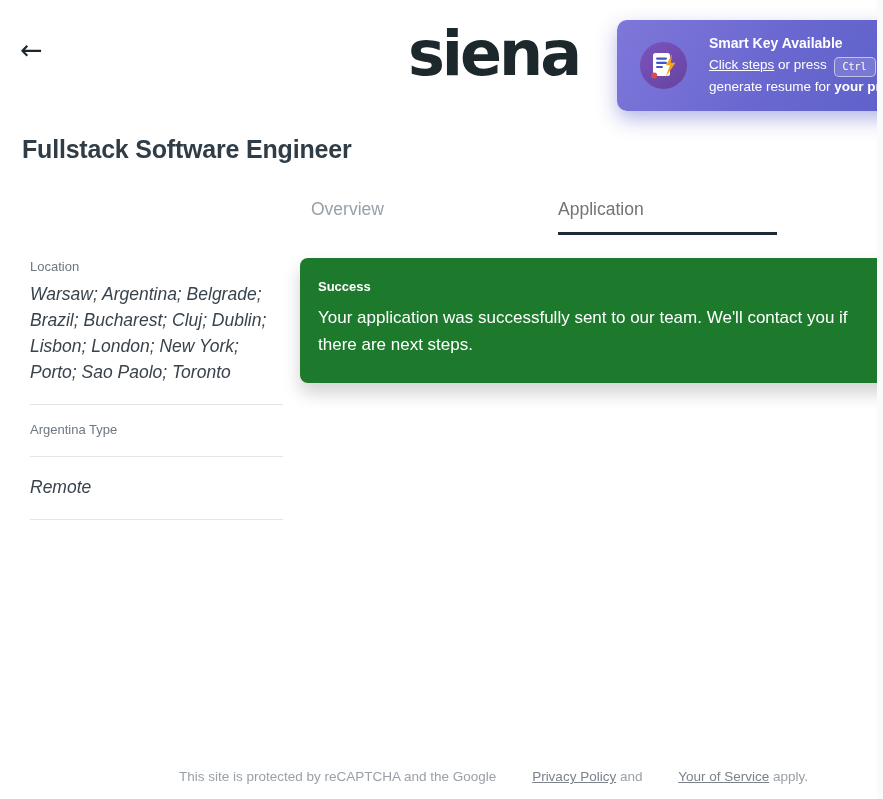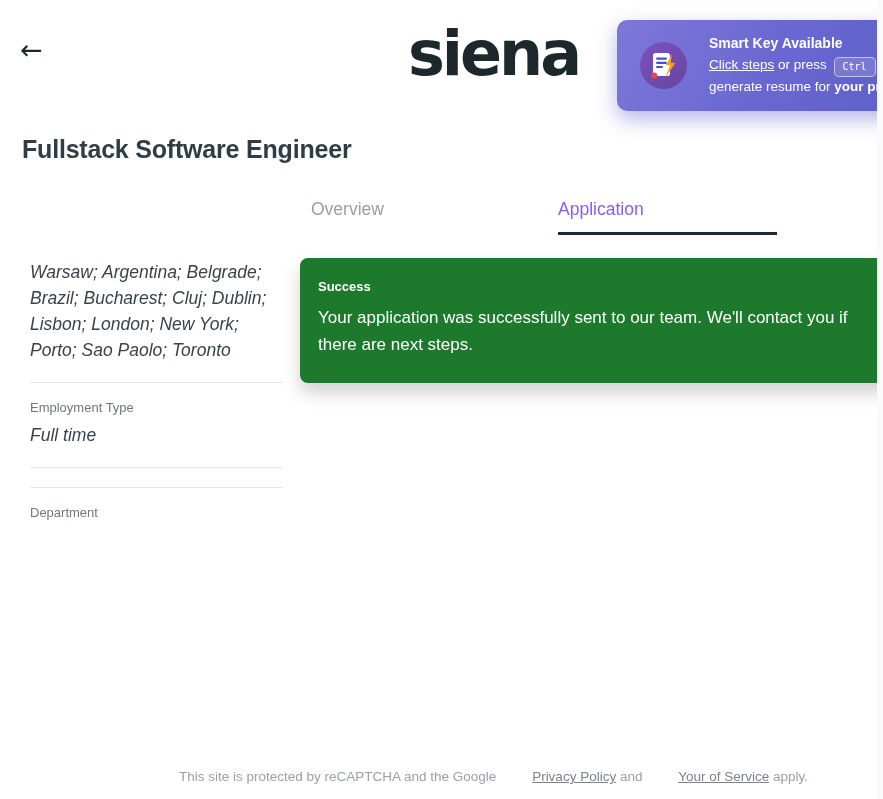--- a/index.html
+++ b/index.html
@@ -37,21 +37,21 @@
          border-radius:5px; vertical-align:-1px; }
   .sk-line b { font-weight:700; }
 
   
   .page-title { position:absolute; left:22px; top:135px; font-size:25px; font-weight:700;
                 color:#303d47; letter-spacing:-0.2px; }
 
   
   .tab { position:absolute; top:199px; font-size:17.5px; cursor:pointer; }
   .tab-overview { left:305px; color:#97a0a9;margin-left:6px; }
-  .tab-application { left:558px; color:#8b5cf6; }
+  .tab-application { left:558px; color:#737373; }
   .tab-underline { position:absolute; left:558px; top:232px; width:219px; height:3px;
                    background:#1d2b34; }
 
   
   .sidebar { position:absolute; left:30px; top:259px; width:253px; }
   .side-label { font-size:13px; color:#6e7780; margin-bottom:7px; }
   .side-value { font-size:17.5px; color:#39434c; line-height:26px;font-style:italic; }
   .divider { border:none; border-top:1px solid #e3e5e8; margin:19px 0 17px 0; }
 
   
@@ -105,33 +105,33 @@
     </div>
 
     <h1 class="page-title">Fullstack Software Engineer</h1>
 
     <div class="tab tab-overview">Overview</div>
     <div class="tab tab-application">Application</div>
     <div class="tab-underline"></div>
 
     <aside class="sidebar">
       <div>
+        <div class="side-label">Location</div>
         <div class="side-value">Warsaw; Argentina; Belgrade; Brazil; Bucharest; Cluj; Dublin; Lisbon; London; New York; Porto; Sao Paolo; Toronto</div>
       </div>
       <hr class="divider">
       <div>
-        <div class="side-label">Employment Type</div>
-        <div class="side-value">Full time</div>
+        <div class="side-label">Argentina Type</div>
       </div>
       <hr class="divider">
       <div>
+        <div class="side-value">Remote</div>
       </div>
       <hr class="divider">
       <div>
-        <div class="side-label">Department</div>
       </div>
     </aside>
 
     <div class="alert">
       <div class="alert-title">Success</div>
       <div class="alert-line">Your application was successfully sent to our team. We'll contact you if</div>
       <div class="alert-line">there are next steps.</div>
     </div>
 
     <div class="footer">

